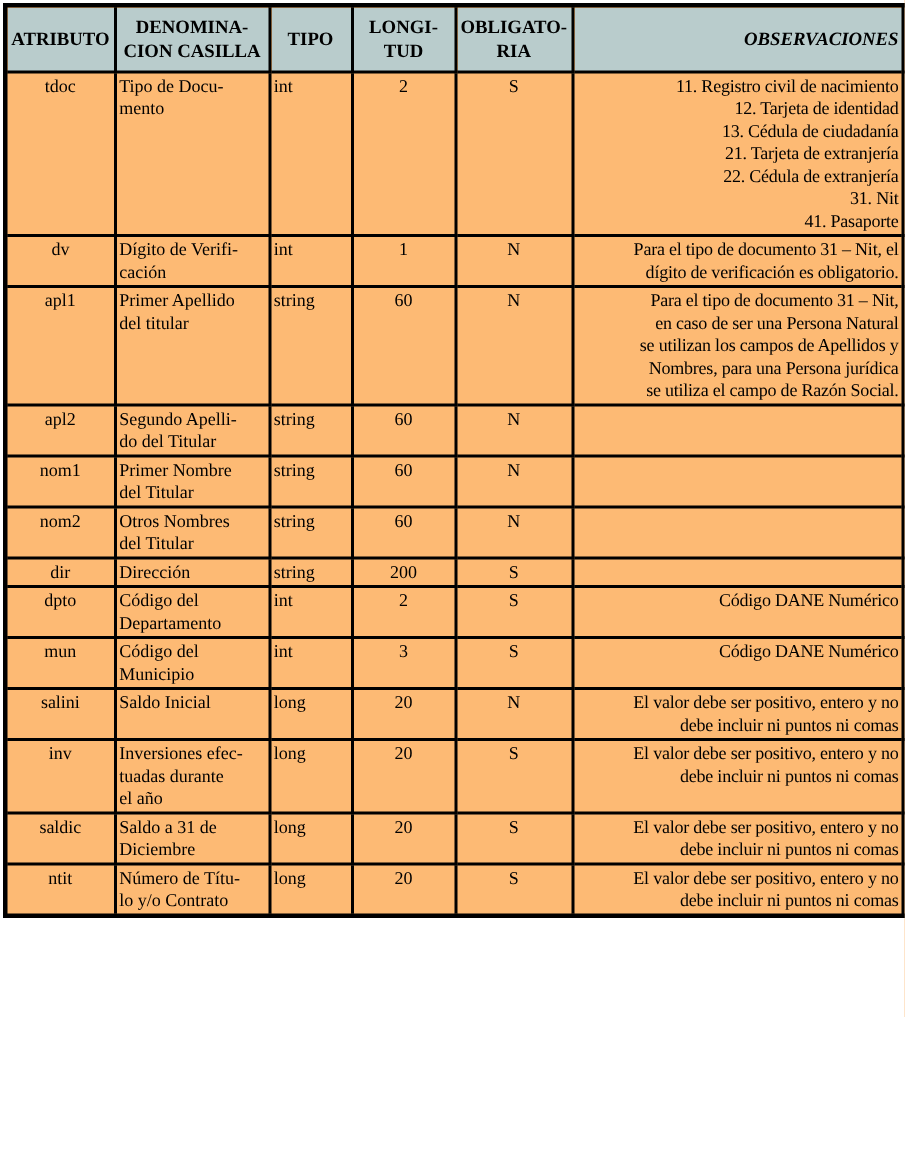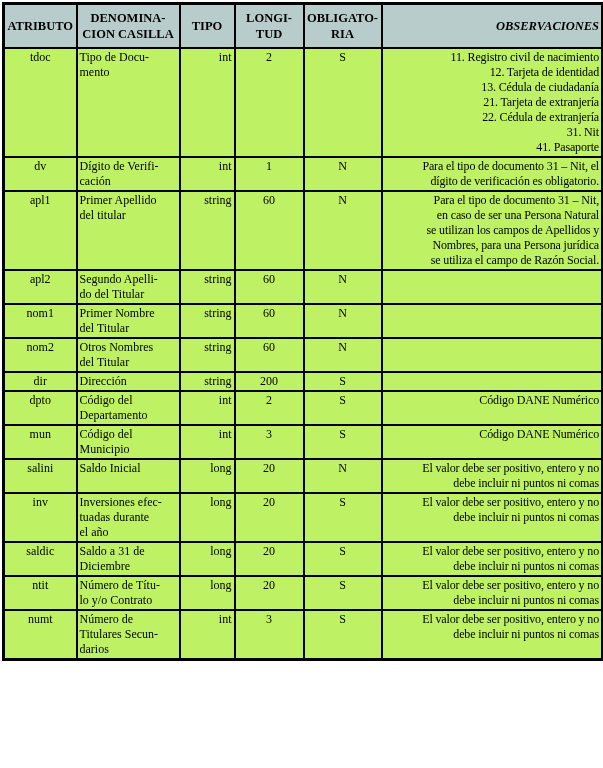--- a/index.html
+++ b/index.html
@@ -14,21 +14,21 @@
     height: 768px;
     background: #ffffff;
     box-sizing: border-box;
     padding: 2px;
   }
   table.spec {
     border-collapse: collapse;
     table-layout: fixed;
     width: 599px;
     border: 3px solid #000000;
-    background: #bef264;
+    background: #fdba74;
   }
   table.spec th, table.spec td {
     border: 2px solid #000000;
     vertical-align: top;
     white-space: pre-line;
     overflow: hidden;
     box-sizing: border-box;
   }
   table.spec th {
     background: #b9cccc;
@@ -40,21 +40,21 @@
     padding: 5px 2px;
   }
   table.spec th.h-obs { text-align: right; padding-left: 4px; font-style: italic; }
   table.spec td {
     font-size: 12px;
     line-height: 15px;
     padding: 1px 2px;
   }
   td.c-atributo   { text-align: center; }
   td.c-denom      { text-align: left; padding-left: 4px; margin-left: 38px; }
-  td.c-tipo       { text-align: right; }
+  td.c-tipo       { text-align: left; }
   td.c-longitud   { text-align: center; }
   td.c-oblig      { text-align: center; }
   td.c-obs        { text-align: right; padding-left: 4px; letter-spacing: -0.15px; }
   col.w-atributo  { width: 73px; }
   col.w-denom     { width: 103px; }
   col.w-tipo      { width: 55px; }
   col.w-longitud  { width: 69px; }
   col.w-oblig     { width: 78px; }
   col.w-obs       { width: 221px; }
 </style>
@@ -209,26 +209,15 @@
         <tr>
     <td class="c-atributo">ntit</td>
     <td class="c-denom">Número de Títu-
 lo y/o Contrato</td>
     <td class="c-tipo">long</td>
     <td class="c-longitud">20</td>
     <td class="c-oblig">S</td>
     <td class="c-obs">El valor debe ser positivo, entero y no
 debe incluir ni puntos ni comas</td>
   </tr>
-        <tr>
-    <td class="c-atributo">numt</td>
-    <td class="c-denom">Número de
-Titulares Secun-
-darios</td>
-    <td class="c-tipo">int</td>
-    <td class="c-longitud">3</td>
-    <td class="c-oblig">S</td>
-    <td class="c-obs">El valor debe ser positivo, entero y no
-debe incluir ni puntos ni comas</td>
-  </tr>
       </tbody>
   </table>
 </div>
 
 </body></html>

